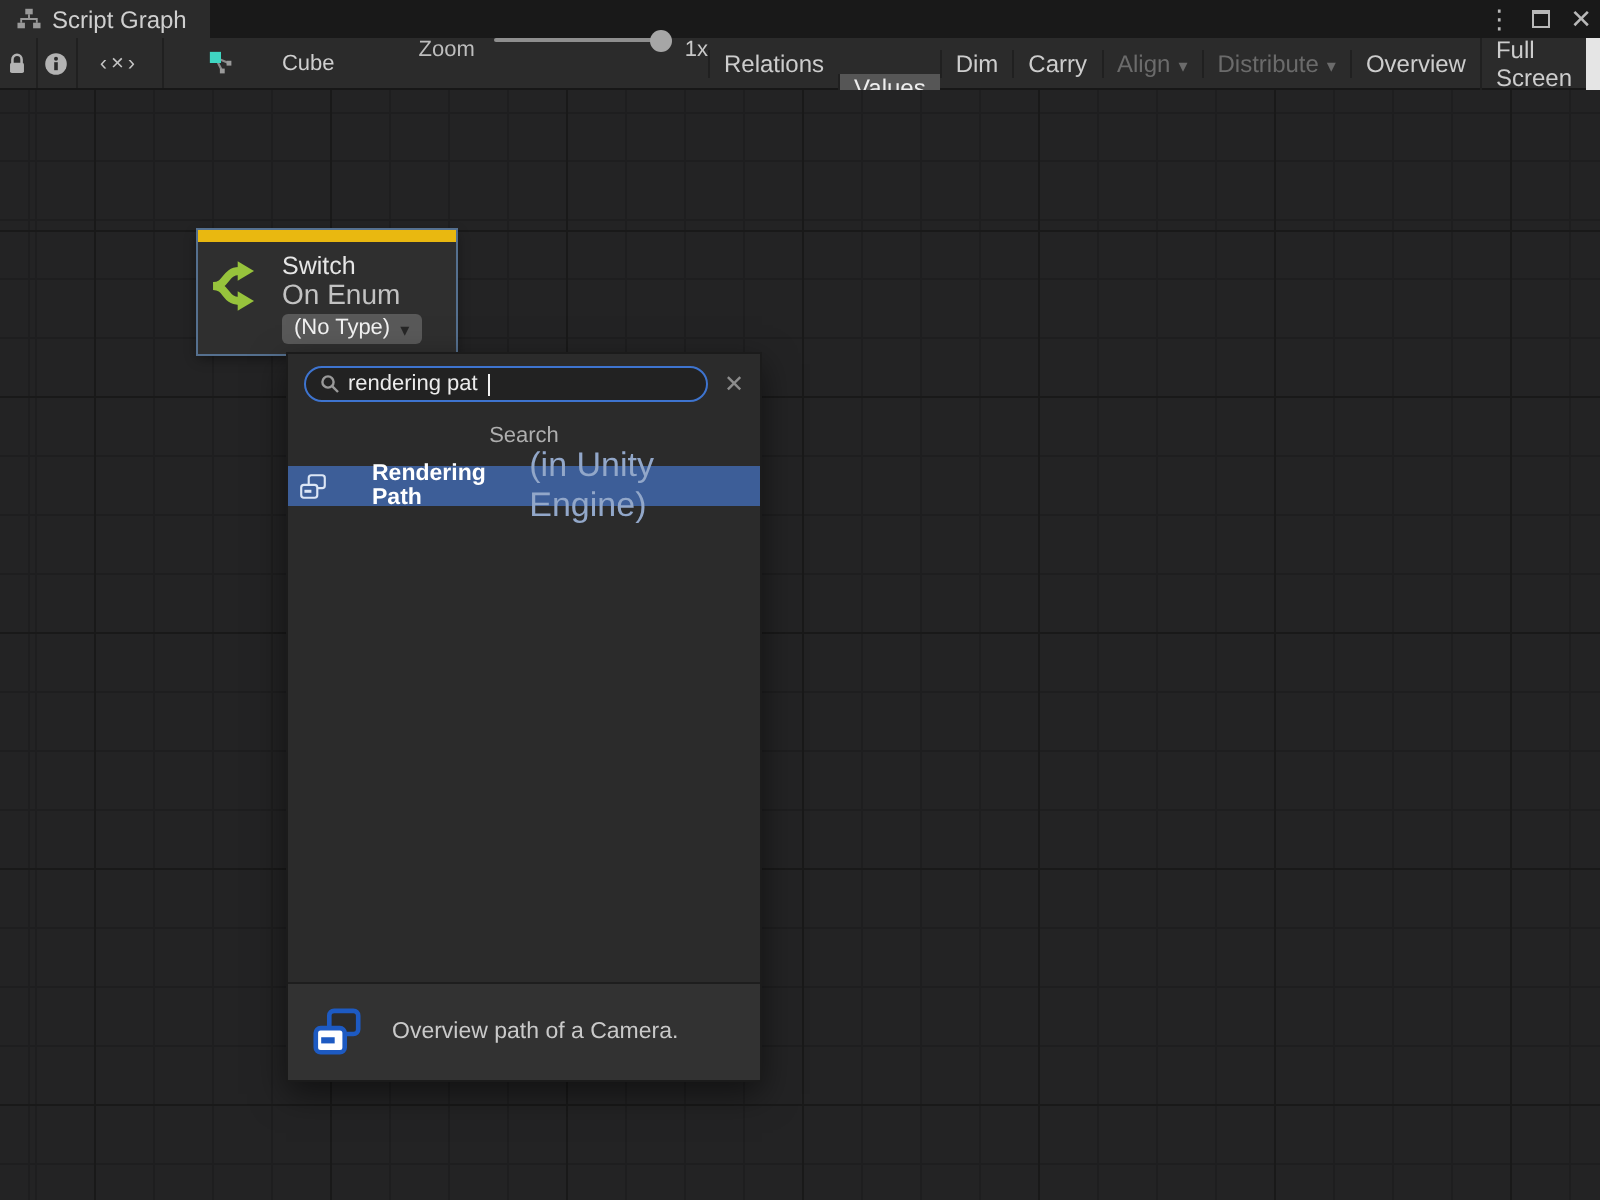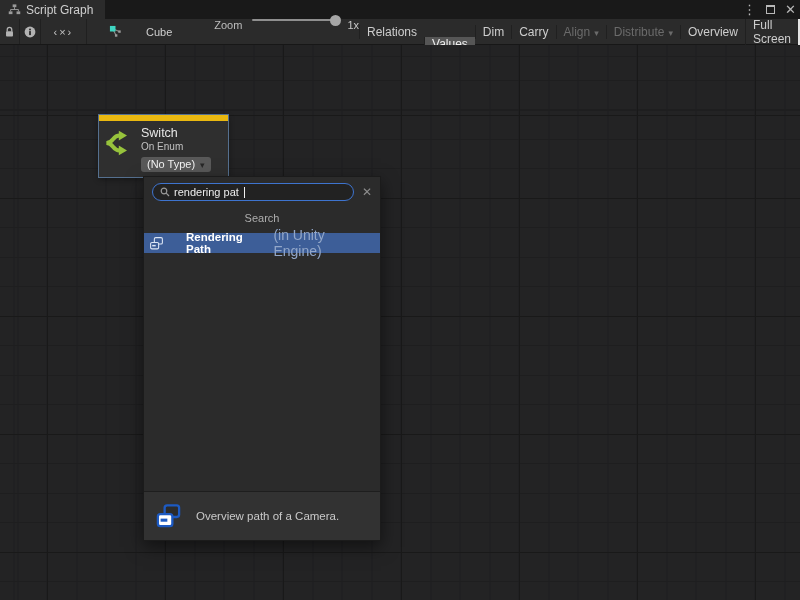--- a/index.html
+++ b/index.html
@@ -24,21 +24,21 @@
   .tb-icon-btn.code { width:58px; font-size:11px; letter-spacing:2px; color:#c4c4c4; }
   .graph-group { display:flex; align-items:center; gap:24px; margin-left:22px; color:#cfcfcf; }
   .zoom-group { display:flex; margin-left:42px; }
   .zoom-label { color:#bdbdbd; margin-right:10px; }
   .zoom-track { position:relative; width:86px; height:2px; background:#8f8f8f; border-radius:1px; }
   .zoom-handle { position:absolute; top:50%; left:78px; width:11px; height:11px; margin-top:-5.5px; border-radius:50%; background:#a6a6a6; }
   .zoom-value { margin-left:9px; color:#c8c8c8; }
   .tb-spacer { flex:1; }
   .tb-right { display:flex; align-items:center; }
   .tb-btn { display:flex; align-items:center; gap:4px; padding:0 7px; border-left:1px solid #202020; color:#cdcdcd; font-size:12px; cursor:default; }
-  .tb-btn:last-child { border-right:2px solid #e5e5e5; }
+  .tb-btn:last-child { border-right:7px solid #e5e5e5; }
   .tb-btn.active { background:#565656; color:#eeeeee;margin-top:24px; }
   .tb-btn.disabled { color:#6b6b6b; }
   .tb-btn .arrow { font-size:9px; transform:translateY(1px); }
 
   
   .canvas { position:absolute; top:45px; left:0; width:800px; height:555px; background-color:#232324;
     background-image:
       repeating-linear-gradient(90deg,#191919 0 1px,transparent 1px 118px),
       repeating-linear-gradient(0deg,#191919 0 1px,transparent 1px 118px),
       repeating-linear-gradient(90deg,#1e1e1f 0 1px,transparent 1px 29.5px),
@@ -46,39 +46,39 @@
     background-position:47px 0, 0 71px, 17.5px 0, 0 12px; }
 
   
   .node { position:absolute; left:99px; top:70px; width:129px; height:62px; background:#2f2f2f;
     box-shadow:0 0 0 1px #55708f, 0 2px 6px rgba(0,0,0,.45); }
   .node-header { height:6px; background:#e9b810; }
   .node-body { display:flex; padding:5px 6px 0 7px; }
   .node-icon { width:28px; margin-top:3px; flex:none; }
   .node-col { margin-left:7px; display:flex; flex-direction:column; }
   .node-title { font-size:12.5px; color:#e6e6e6; line-height:15px; }
-  .node-sub { font-size:10px; color:#c2c2c2; line-height:12px; }
+  .node-sub { font-size:14px; color:#c2c2c2; line-height:12px; }
   .node-dropdown { margin-top:4px; align-self:flex-start; display:flex; align-items:center; gap:5px;
     background:#595959; border-radius:3px; padding:1px 6px 2px 6px; color:#f2f2f2; font-size:11px; }
   .node-dropdown .arrow { font-size:9px; color:#262626; transform:translateY(1px); }
 
   
   .finder { position:absolute; left:143px; top:131px; width:238px; height:365px; background:#2b2b2b;
     border:1px solid #1b1b1b; box-shadow:0 6px 16px rgba(0,0,0,.5); display:flex; flex-direction:column; }
   .search-row { display:flex; align-items:center; padding:6px 6px 0 8px; flex:none; }
   .search-box { display:flex; align-items:center; gap:4px; width:202px; height:18px;
     border:1px solid #3e74cf; border-radius:9px; background:#222222; padding:0 7px; }
   .search-text { color:#ececec; font-size:11px; white-space:pre; }
   .caret { display:inline-block; width:1px; height:11px; background:#f0f0f0; margin-left:1px; vertical-align:-2px; animation:blink 1s steps(1) infinite; }
   @keyframes blink { 50% { opacity:0; } }
   .clear-btn { margin-left:auto; margin-right:2px; color:#8d8d8d; font-size:12px; line-height:1; }
   .finder-header { text-align:center; color:#aeaeae; padding:11px 0 9px 0; flex:none; }
   .result-row { height:20px; background:#3d5e98; display:flex; align-items:center; padding:0 5px; flex:none; }
   .result-name { color:#ffffff; font-weight:bold; font-size:11.5px; margin-left:22px; }
-  .result-context { color:#92a7c9; font-size:14px; margin-left:4px; }
+  .result-context { color:#92a7c9; font-size:17px; margin-left:4px; }
   .finder-list { flex:1; }
   .finder-footer { flex:none; height:49px; border-top:1px solid #1e1e1e; background:#323232;
     display:flex; align-items:center; padding:0 11px; }
   .footer-text { color:#c9c9c9; margin-left:14px; font-size:11.5px; }
 
   svg { display:block; }
 </style>
 </head>
 <body>
 

